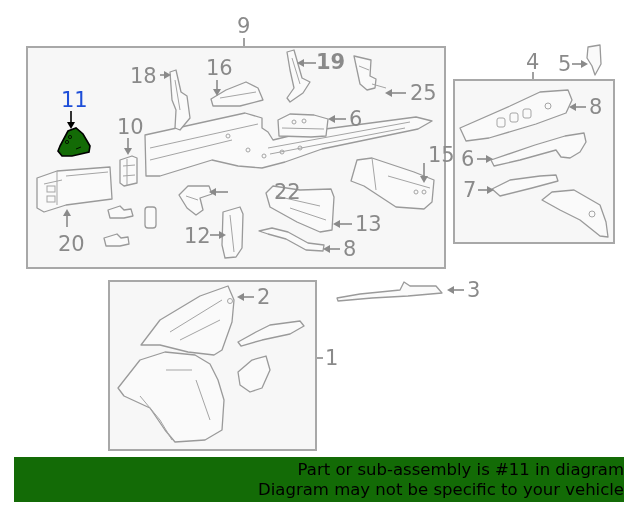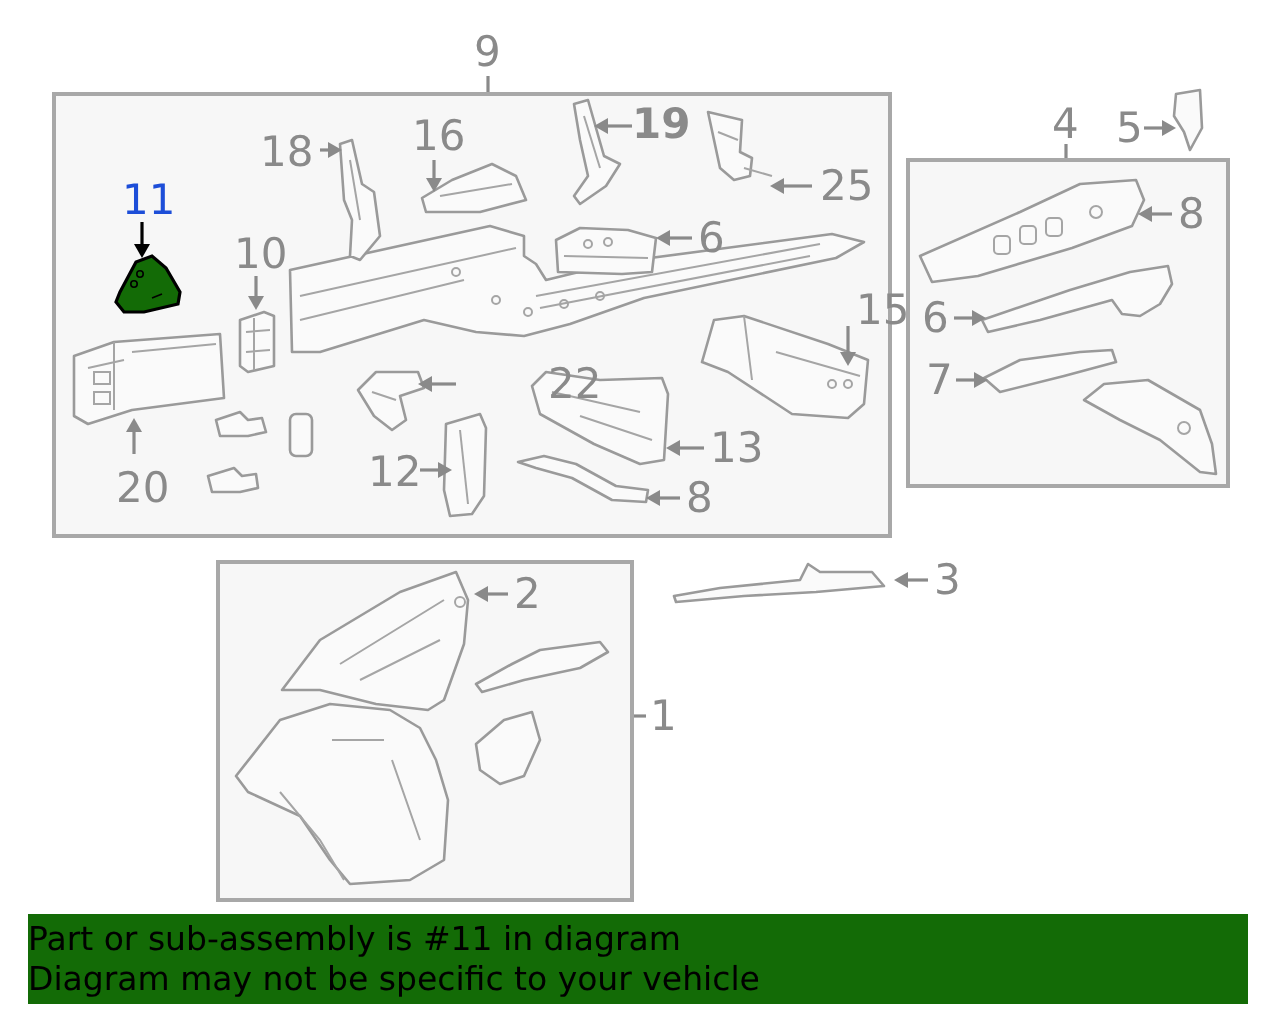--- a/index.html
+++ b/index.html
@@ -5,21 +5,21 @@
   html,body{margin:0;padding:0;background:#ffffff;}
   body{width:640px;height:512px;position:relative;overflow:hidden;font-family:"DejaVu Sans",sans-serif;}
   .box{position:absolute;border:2px solid #a8a8a8;background:#f7f7f7;box-sizing:border-box;}
   .lbl{position:absolute;font-family:"DejaVu Sans",sans-serif;font-size:21px;color:#8a8a8a;line-height:1;white-space:nowrap;}
   .lbl.hi{color:#1d4ed8;}
   svg.layer{position:absolute;left:0;top:0;width:640px;height:512px;}
   .part{fill:#fafafa;stroke:#9a9a9a;stroke-width:1.3;stroke-linejoin:round;}
   .detail{fill:none;stroke:#a5a5a5;stroke-width:1;}
   .ld{stroke:#8a8a8a;stroke-width:1.6;fill:none;}
   .ah{fill:#8a8a8a;}
-  .banner{position:absolute;left:14px;top:457px;width:610px;height:45px;background:#136b06;color:#000;text-align:left;font-size:16.5px;line-height:20px;padding-top:3px;box-sizing:border-box;}
+  .banner{position:absolute;left:14px;top:457px;width:610px;height:45px;background:#136b06;color:#000;text-align:right;font-size:16.5px;line-height:20px;padding-top:3px;box-sizing:border-box;}
   .banner div{white-space:nowrap;}
 </style>
 </head>
 <body>
 
 <div class="box" style="left:26px;top:46px;width:420px;height:223px;"></div>
 <div class="box" style="left:453px;top:79px;width:162px;height:165px;"></div>
 <div class="box" style="left:108px;top:280px;width:209px;height:171px;"></div>
 
 <svg class="layer" viewBox="0 0 640 512">

